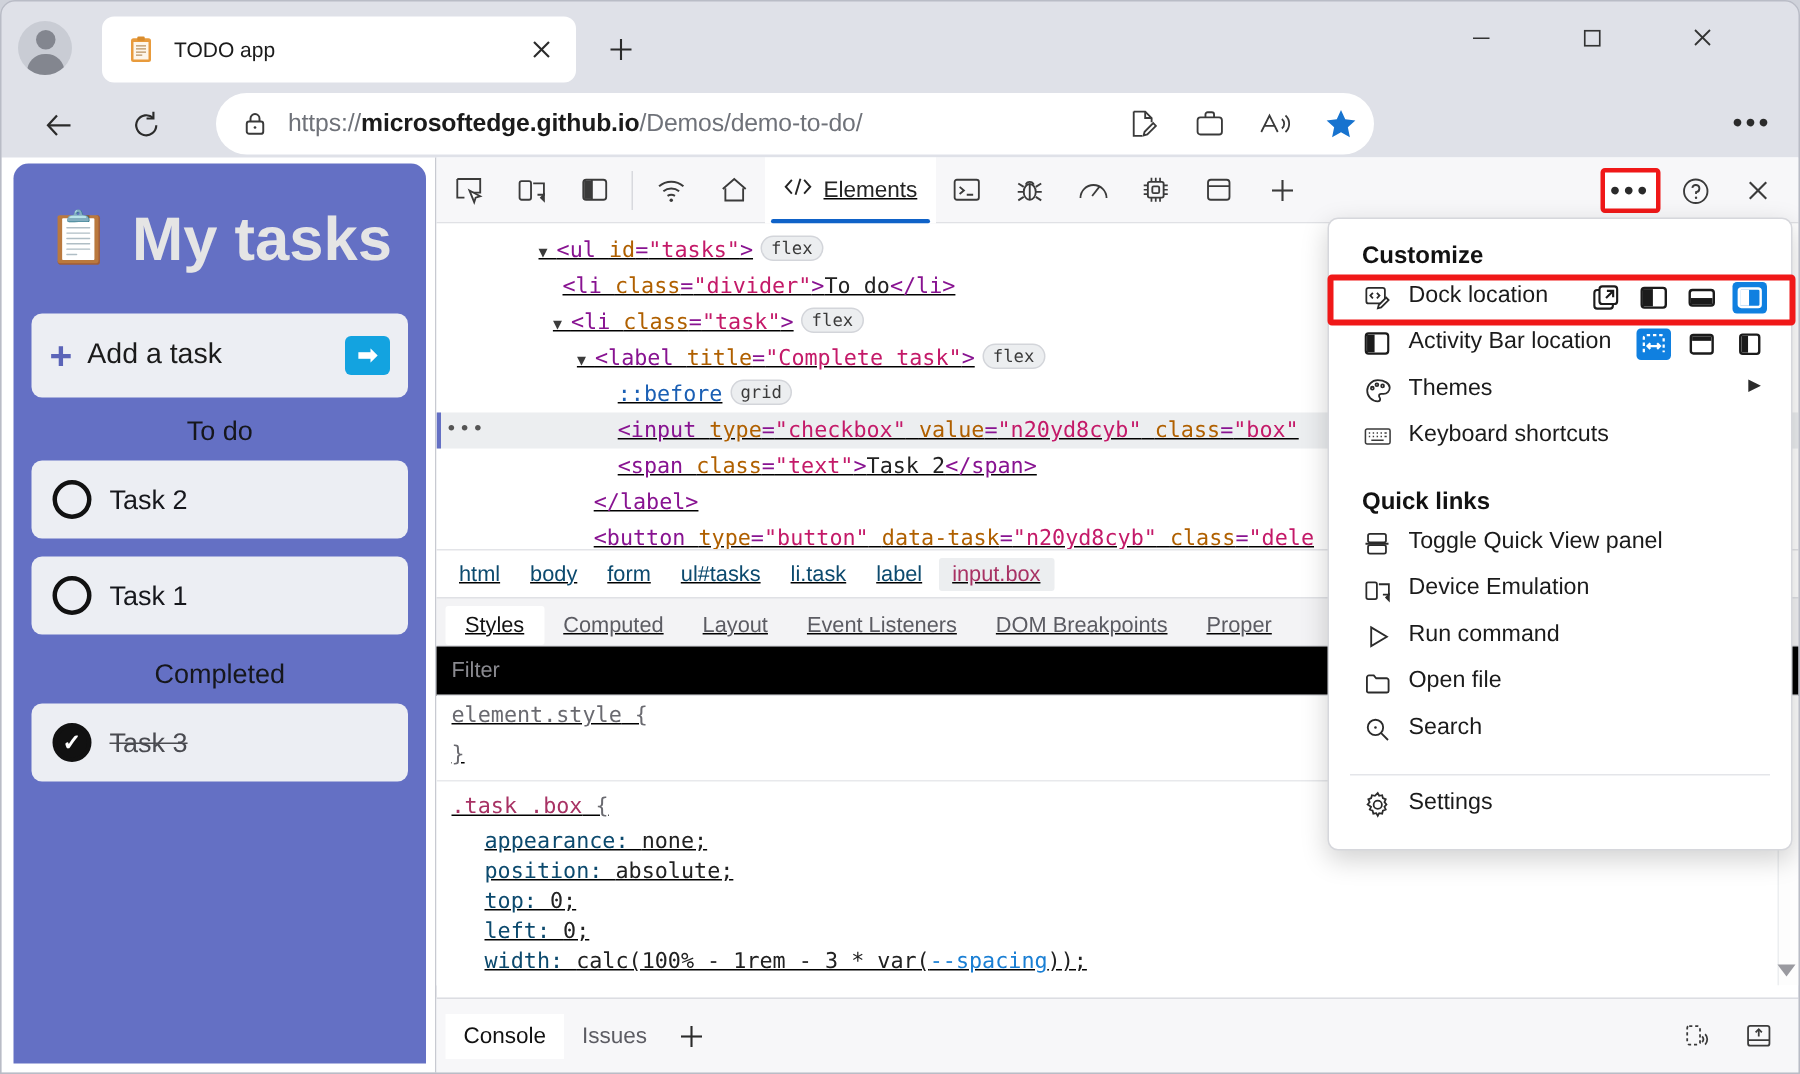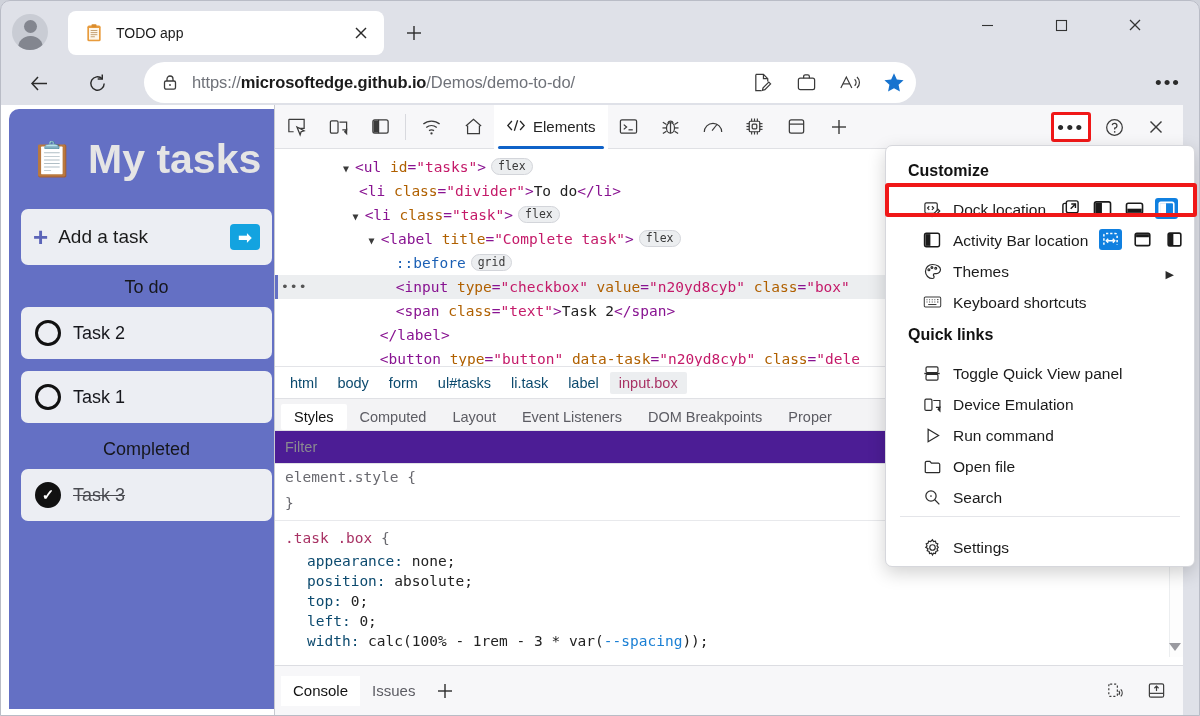--- a/index.html
+++ b/index.html
@@ -136,22 +136,22 @@
   .circle.done{
     background:#111; border-color:#111; color:#fff;
     display:flex; align-items:center; justify-content:center;
     font-size:15px; font-weight:700;
   }
   .task-text{ font-size:18px; color:#16171c; }
   .task-text.done{ text-decoration:line-through; color:#4a4b51; }
 
   
   .devtools{
-    position:absolute; left:274px; top:105px; width:909px; height:610px;
-    background:#fff; border-left:1px solid #c8cad1;
+    position:absolute; left:290px; top:105px; width:909px; height:610px;
+    background:#fff; border-left:1px solid #c8cad1;text-decoration:underline;
   }
   .dt-toolbar{
     position:relative; height:44px; background:#f7f7f9;
     border-bottom:1px solid #e0e1e5; display:flex; align-items:center;
   }
   .dt-icon{
     width:42px; height:44px; display:flex; align-items:center; justify-content:center;
     color:#3b3b3b;
   }
   .dt-sep{ width:1px; height:26px; background:#d8d9de; margin:0 4px; }
@@ -211,21 +211,21 @@
   
   .stabs{
     height:33px; background:#f3f3f5; border-top:1px solid #e0e1e5;
     border-bottom:1px solid #e0e1e5;
     display:flex; align-items:flex-end; padding-left:6px;
   }
   .stab{ font-size:14.5px; color:#5c5c63; padding:0 13px; height:26px; line-height:26px; }
   .stab.active{ background:#fff; color:#121212; border-radius:2px; }
 
   .filterbar{
-    height:33px; border-bottom:1px solid #e0e1e5; background:#4c1d95;
+    height:33px; border-bottom:1px solid #e0e1e5; background:#000000;
     display:flex; align-items:center; padding-left:10px;
   }
   .filterbar span{ font-size:14.5px; color:#8a8a90; }
 
   .cssbox{
     position:relative; height:193px; background:#fff; overflow:hidden;
     font-family:"DejaVu Sans Mono", monospace; font-size:14.5px;
   }
   .css-line{ height:20px; line-height:20px; white-space:nowrap; padding-left:10px; }
   .css-rule-sep{ border-top:1px solid #e8e9ec; margin-top:4px; padding-top:4px; }
@@ -261,21 +261,21 @@
     position:absolute; left:885px; top:145px; width:310px; height:422px;
     background:#fff; border:1px solid #d6d7dc; border-radius:7px;
     box-shadow:0 6px 18px rgba(0,0,0,.18);
     padding:10px 0;
   }
   .menu-head{
     font-size:16px; font-weight:700; color:#121212;
     padding:6px 0 8px 22px;
   }
   .mi{
-    height:31px; display:flex; align-items:flex-end; padding-left:36px; gap:11px;
+    height:31px; display:flex; align-items:flex-start; padding-left:22px; gap:11px;
     font-size:15.5px; color:#1b1b1b; position:relative;
   }
   .mi .mi-ico{ width:20px; height:20px; display:flex; align-items:center; justify-content:center; color:#333; flex:0 0 20px; }
   .mi .mi-label{ white-space:nowrap; }
   .mi-opts{ display:flex; align-items:center; gap:9px; margin-left:auto; padding-right:16px; }
   .opt{
     width:23px; height:21px; display:flex; align-items:center; justify-content:center;
   }
   .opt.sel{ background:#1080e0; border-radius:3px; }
   .chev{

